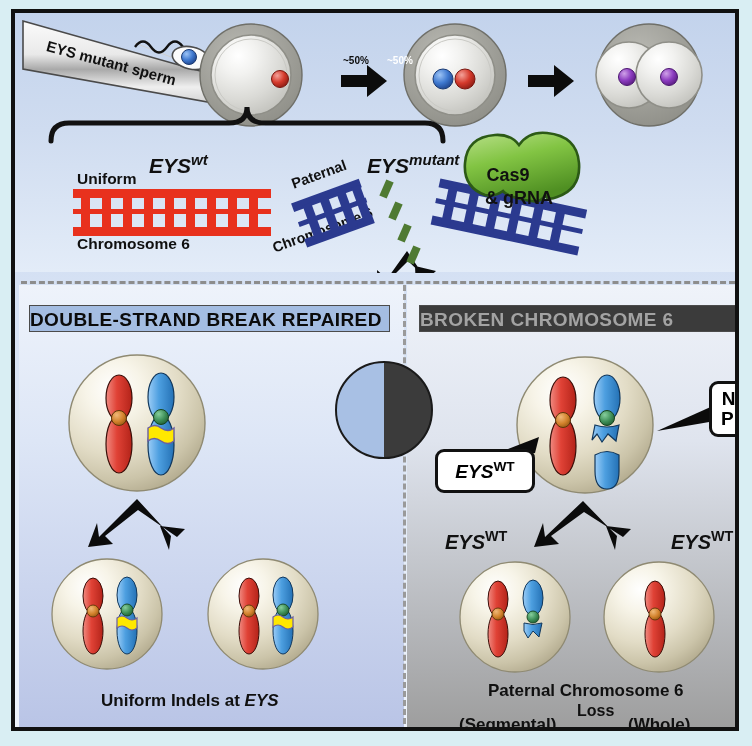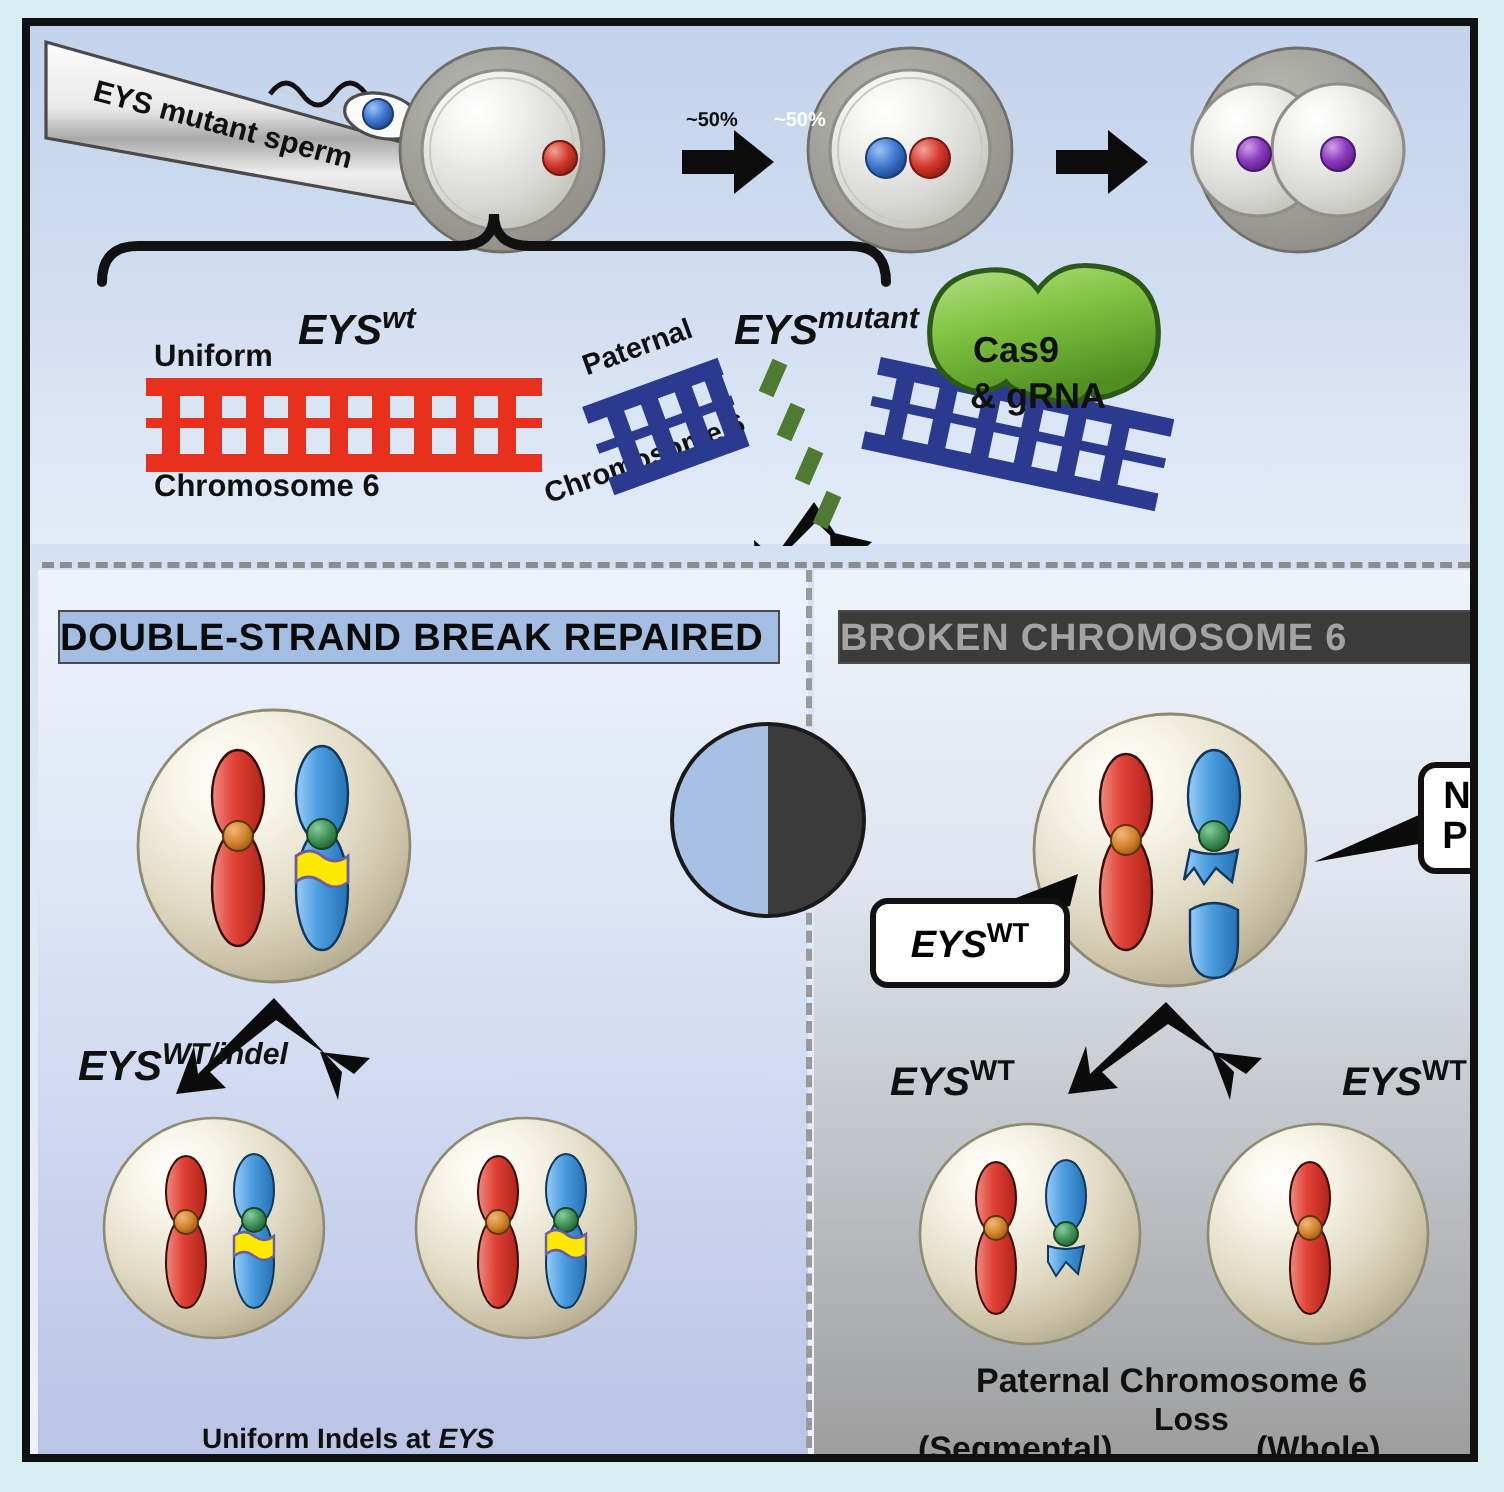--- a/index.html
+++ b/index.html
@@ -389,33 +389,30 @@
 
   <div class="callout" style="left:694px;top:368px;width:96px;padding:5px 4px;font-size:19px;line-height:1.05;">
     <div>No PCR</div>
     <div>Product</div>
   </div>
 
   <div class="callout" style="left:420px;top:436px;width:100px;padding:7px 4px;font-size:19px;font-style:italic;">
     <span>EYS</span><span class="sub" style="font-style:normal;">WT</span>
   </div>
 
-  <div class="txt" style="left:24px;top:506px;font-weight:bold;font-style:italic;font-size:21px;">
-    <span>EYS</span><span class="sub">WT/indel</span>
-  </div>
 
   <div class="txt" style="left:430px;top:515px;font-weight:bold;font-style:italic;font-size:20px;">
     <span>EYS</span><span class="sub" style="font-style:normal;">WT</span>
   </div>
 
   <div class="txt" style="left:656px;top:515px;font-weight:bold;font-style:italic;font-size:20px;">
     <span>EYS</span><span class="sub" style="font-style:normal;">WT</span>
   </div>
 
-  <div class="txt" style="left:86px;top:678px;font-weight:bold;font-size:14px;margin-top:20px;">
+  <div class="txt" style="left:86px;top:678px;font-weight:bold;font-size:17px;">
     <span>Uniform Indels at </span><span class="ital">EYS</span>
   </div>
 
   <div class="txt" style="left:473px;top:668px;font-weight:bold;font-size:17px;">Paternal Chromosome 6</div>
   <div class="txt" style="left:562px;top:689px;font-weight:bold;font-size:16px;">Loss</div>
   <div class="txt" style="left:444px;top:702px;font-weight:bold;font-size:17px;">(Segmental)</div>
   <div class="txt" style="left:613px;top:702px;font-weight:bold;font-size:17px;">(Whole)</div>
 
  </div>
 </div>

